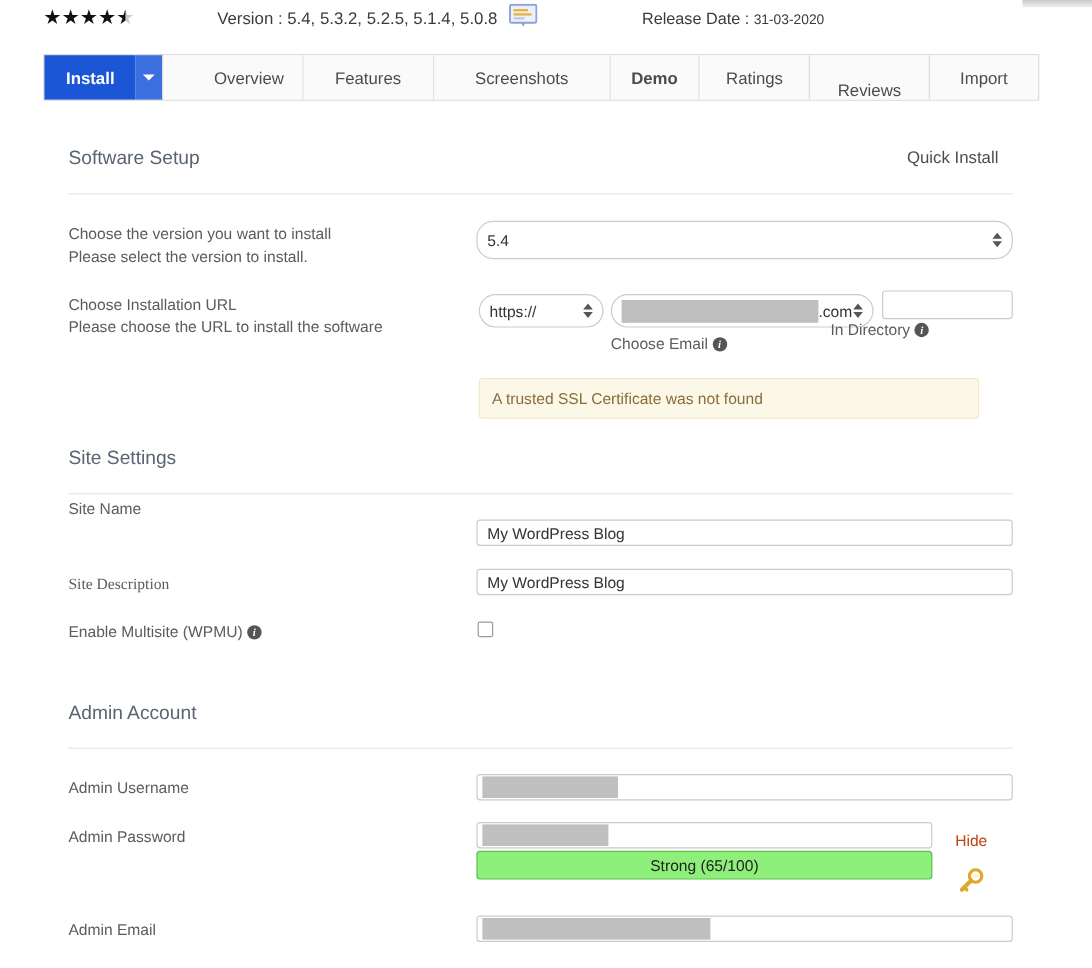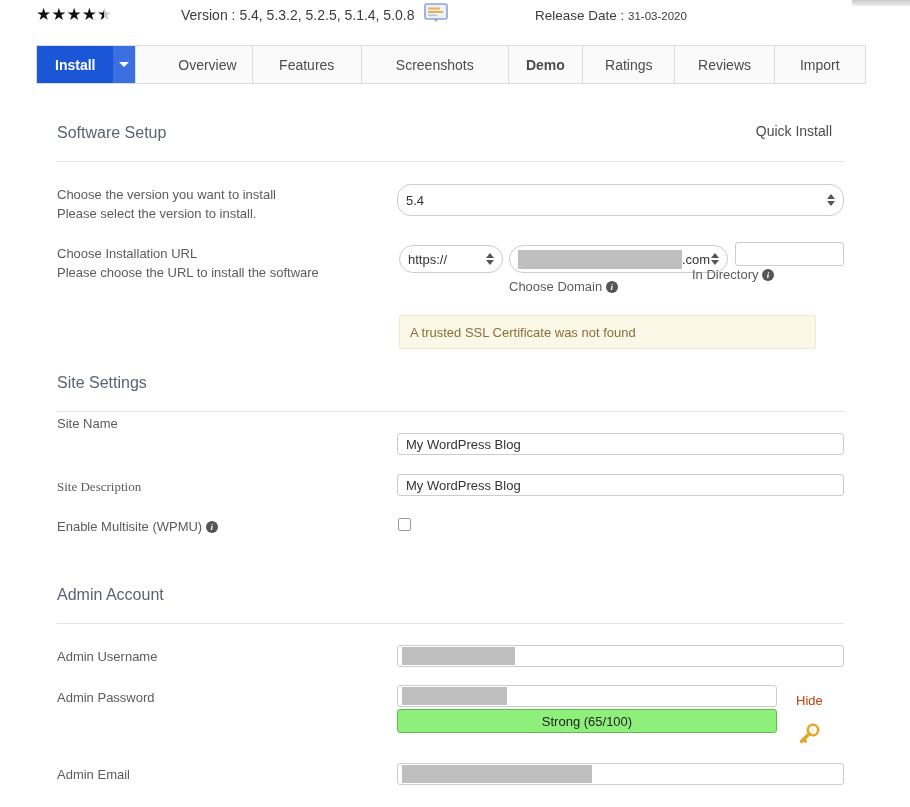--- a/index.html
+++ b/index.html
@@ -64,21 +64,21 @@
   .tab-caret span {
     display:block; width:0; height:0;
     border-left:5px solid transparent; border-right:5px solid transparent;
     border-top:5px solid #ffffff;
   }
   .tab.overview   { width:117px;padding-left:27px; }
   .tab.features   { width:110px; }
   .tab.screenshots{ width:148px; }
   .tab.demo       { width:75px;font-weight:bold; }
   .tab.ratings    { width:93px; }
-  .tab.reviews    { width:100px; }
+  .tab.reviews    { width:100px;align-items:flex-end; }
   .tab.import     { width:91px; }
 
   
   .section-title {
     position:absolute; left:57px;
     font-size:16px; color:#5a6472; font-weight:normal;
   }
   .quick-install {
     position:absolute; right:78px;
     font-size:14px; color:#4c4c4c; cursor:pointer;
@@ -243,21 +243,21 @@
 
   <div class="sel" style="left:509px; top:245px; width:219px; height:28px; justify-content:flex-start;">
     <span class="redact" style="width:164px; height:19px;"></span>
     <span>.com</span>
     <span class="arrows">
         <i class="up"></i>
         <i class="down"></i>
       </span>
   </div>
   <div class="caption" style="left:509px; top:278px;">
-    <span>Choose Domain</span>
+    <span>Choose Email</span>
     <span class="info-icon">i</span>
   </div>
 
   <div class="txt" style="left:735px; top:242px; width:109px; height:24px;"></div>
   <div class="caption" style="left:692px; top:266px;">
     <span>In Directory</span>
     <span class="info-icon">i</span>
   </div>
 
   <div class="alert" style="left:399px; top:315px; width:417px; height:34px;">

